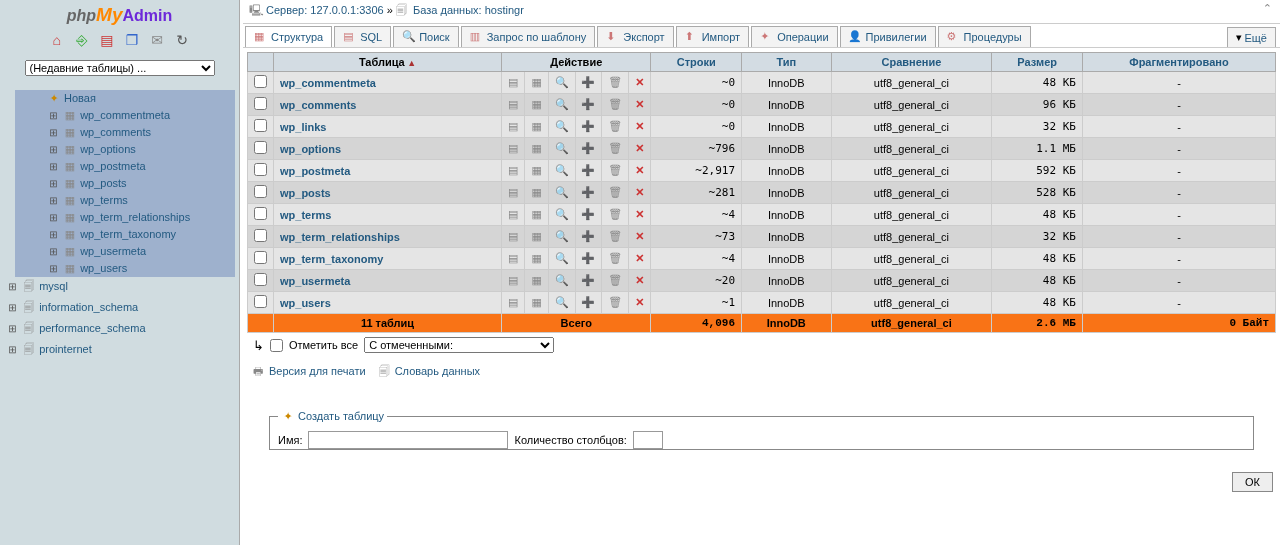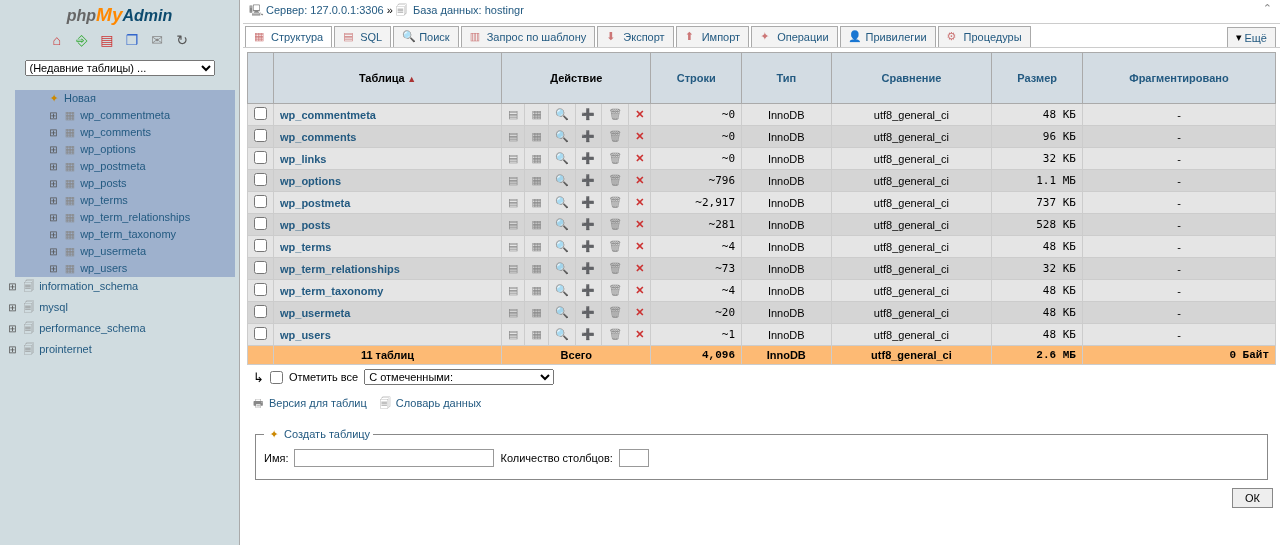--- a/index.html
+++ b/index.html
@@ -3,21 +3,21 @@
 <meta charset="utf-8">
 <style>
 *{box-sizing:border-box;margin:0;padding:0}
 body{font-family:sans-serif;font-size:11px;background:#fff;width:1280px;height:545px;overflow:hidden;position:relative}
 a{color:#235a81;text-decoration:none;cursor:pointer}
 
 #sidebar{position:absolute;left:0;top:0;width:240px;height:545px;background:#d0dce0;border-right:1px solid #aaa}
 #logo{text-align:center;padding:4px 0 2px}
 #logo .php{color:#666;font-weight:bold;font-style:italic;font-size:16px}
 #logo .my{color:#f80;font-weight:bold;font-style:italic;font-size:19px}
-#logo .admin{color:#0c4a6e;font-weight:bold;font-style:italic;font-size:16px}
+#logo .admin{color:#6d28d9;font-weight:bold;font-size:16px}
 #toolbar-icons{text-align:center;padding:4px 0}
 #toolbar-icons span{display:inline-block;width:16px;height:16px;margin:0 3px;font-size:14px;line-height:16px}
 #recent-select{width:190px;margin:8px auto;display:block;font-size:11px}
 
 #tree{padding:6px 4px 4px 6px}
 .tree-node{padding:1px 0 1px 0;white-space:nowrap}
 .tree-icon{display:inline-block;width:13px;text-align:center;font-size:10px;color:#555}
 .tree-link{color:#235a81}
 .db-selected{background:#9eb1cd;display:inline-block;}
 .tree-children{padding-left:32px;margin-left:9px}
@@ -29,42 +29,42 @@
 #collapse{position:absolute;right:8px;top:2px;color:#888;font-size:11px}
 
 #tabs{display:flex;padding:2px 2px 0 2px;border-bottom:1px solid #ccc;align-items:flex-end}
 .tab{border:1px solid #aaa;border-bottom:none;padding:3px 8px;margin-right:2px;background:#f3f3f3;font-size:11px;display:flex;align-items:center;gap:3px}
 .tab.active{background:#fff}
 .tab-icon{display:inline-block;width:14px;height:14px;color:#c77}
 .tab.more{margin-left:auto}
 
 #tblwrap{padding:4px}
 table.data{border-collapse:collapse;width:100%;font-size:11px}
-table.data th{background:#d3dce3;border:1px solid #aaa;padding:19px 6px;font-weight:bold;text-align:center}
+table.data th{background:#d3dce3;border:1px solid #aaa;padding:3px 6px;font-weight:bold;text-align:center}
 table.data td{border:1px solid #ccc;padding:3px 6px}
 tr.odd td{background:#e5e5e5}
 tr.even td{background:#d5d5d5}
 .tname{color:#235a81;font-weight:bold}
 .act{width:18px;text-align:center;color:#888}
 .act.del{color:#c33;font-weight:bold}
 .num{text-align:right;font-family:monospace}
 .ctr{text-align:center}
-tr.sum td{background:#fdba74;font-weight:bold}
+tr.sum td{background:#f97316;font-weight:bold}
 tr.sum .num{font-family:Liberation Mono, monospace}
 th.sorted::after{content:" \25B2";color:#a33;font-size:9px}
 
 #checkall{padding:4px 6px;display:flex;align-items:center;gap:6px}
 #checkall .arrow{font-size:13px}
 #checkall select{font-size:11px;width:190px}
 
 #printrow{padding:6px}
 #printrow a{margin-right:10px}
 .picon{display:inline-block;width:14px;color:#888;margin-right:2px}
 
-fieldset{border:1px solid #888;margin:8px;padding:8px 8px 12px}
+fieldset{border:1px solid #888;margin:22px;padding:8px 8px 0}
 legend{color:#235a81;font-size:11px;padding:0 3px}
 fieldset .row{display:flex;align-items:center;gap:6px}
 fieldset input[type=text]{border:1px solid #999;padding:2px;font-size:11px}
 #okbar{text-align:right;margin:4px 3px}
 #okbar button{padding:3px 12px;border:1px solid #888;background:#eee;font-size:11px}
 .icn{display:inline-block;width:14px;text-align:center;color:#888;font-size:11px}
 </style>
 </head>
 <body>
 
@@ -94,22 +94,22 @@
           <div class="tchild"><span class="tree-icon">⊞</span> <span class="icn">▦</span> <a class="tree-link">wp_postmeta</a></div>
           <div class="tchild"><span class="tree-icon">⊞</span> <span class="icn">▦</span> <a class="tree-link">wp_posts</a></div>
           <div class="tchild"><span class="tree-icon">⊞</span> <span class="icn">▦</span> <a class="tree-link">wp_terms</a></div>
           <div class="tchild"><span class="tree-icon">⊞</span> <span class="icn">▦</span> <a class="tree-link">wp_term_relationships</a></div>
           <div class="tchild"><span class="tree-icon">⊞</span> <span class="icn">▦</span> <a class="tree-link">wp_term_taxonomy</a></div>
           <div class="tchild"><span class="tree-icon">⊞</span> <span class="icn">▦</span> <a class="tree-link">wp_usermeta</a></div>
           <div class="tchild"><span class="tree-icon">⊞</span> <span class="icn">▦</span> <a class="tree-link">wp_users</a></div>
         </div>
     </div>
     <div id="otherdbs">
+        <div class="tree-node"><span class="tree-icon">⊞</span> <span class="icn">🗐</span> <a class="tree-link">mysql</a></div>
         <div class="tree-node"><span class="tree-icon">⊞</span> <span class="icn">🗐</span> <a class="tree-link">information_schema</a></div>
-        <div class="tree-node"><span class="tree-icon">⊞</span> <span class="icn">🗐</span> <a class="tree-link">mysql</a></div>
         <div class="tree-node"><span class="tree-icon">⊞</span> <span class="icn">🗐</span> <a class="tree-link">performance_schema</a></div>
         <div class="tree-node"><span class="tree-icon">⊞</span> <span class="icn">🗐</span> <a class="tree-link">prointernet</a></div>
       </div>
   </div>
 </div>
 
 <div id="main">
   <div id="breadcrumb">
     <span class="bc-icon">🖳</span>
     <a><span>Сервер: </span><span>127.0.0.1:3306</span></a>
@@ -242,21 +242,21 @@
             <td><a class="tname">wp_postmeta</a></td>
             <td class="act">▤</td>
             <td class="act">▦</td>
             <td class="act">🔍</td>
             <td class="act">➕</td>
             <td class="act">🗑</td>
             <td class="act del">✕</td>
             <td class="num">~2,917</td>
             <td class="ctr">InnoDB</td>
             <td class="ctr">utf8_general_ci</td>
-            <td class="num">737 КБ</td>
+            <td class="num">592 КБ</td>
             <td class="ctr">-</td>
           </tr>
           <tr class="even">
             <td class="ctr"><input type="checkbox" style=""></td>
             <td><a class="tname">wp_posts</a></td>
             <td class="act">▤</td>
             <td class="act">▦</td>
             <td class="act">🔍</td>
             <td class="act">➕</td>
             <td class="act">🗑</td>
@@ -358,21 +358,21 @@
     </table>
 
     <div id="checkall">
       <span class="arrow">↳</span>
       <input type="checkbox" style="">
       <label>Отметить все</label>
       <select><option>С отмеченными:</option></select>
     </div>
 
     <div id="printrow">
-      <a><span class="picon">🖶</span><span>Версия для таблиц</span></a>
+      <a><span class="picon">🖶</span><span>Версия для печати</span></a>
       <a><span class="picon">🗐</span><span>Словарь данных</span></a>
     </div>
 
     <fieldset>
       <legend><span class="icn" style="color:#c80">✦</span> <span>Создать таблицу</span></legend>
       <div class="row">
         <label>Имя:</label>
         <input type="text" style="width: 200px;">
         <label>Количество столбцов:</label>
         <input type="text" style="width: 30px;">

